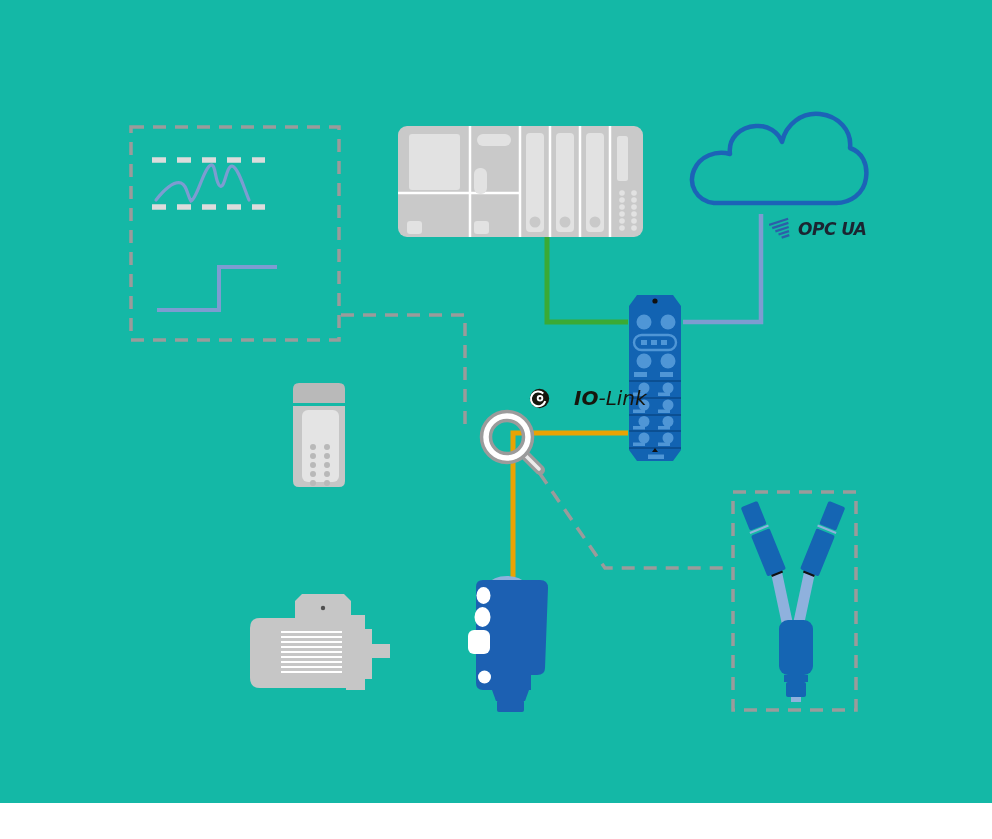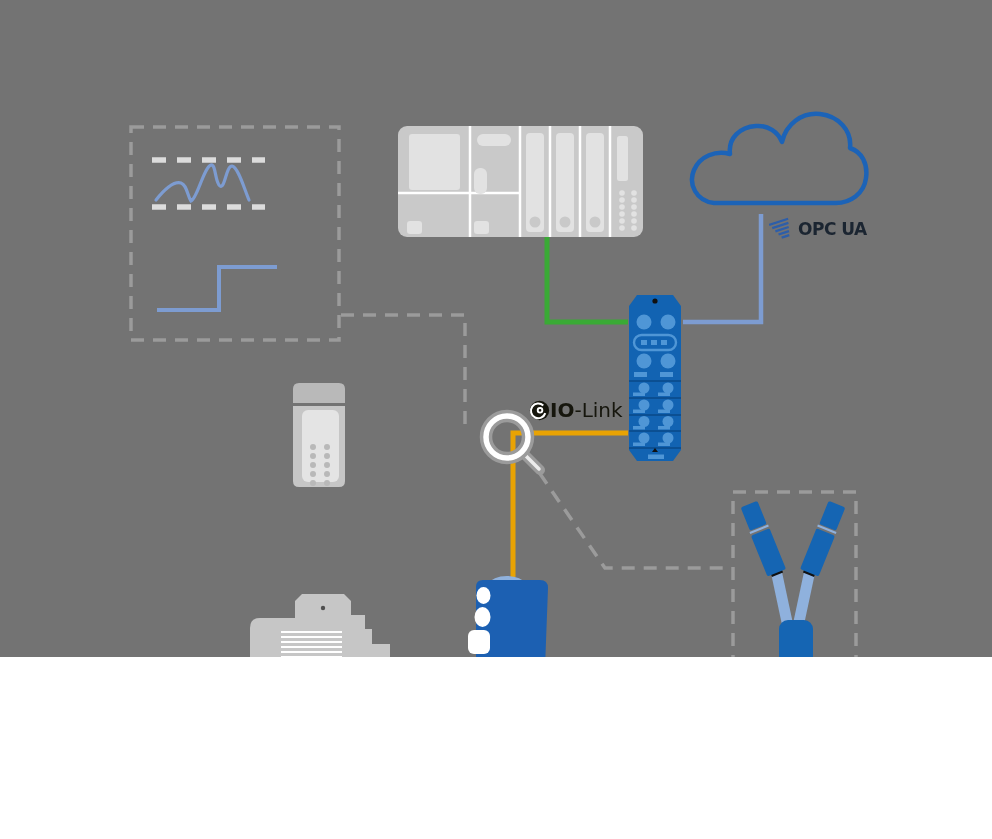--- a/index.html
+++ b/index.html
@@ -1,24 +1,24 @@
 <!DOCTYPE html>
 <html><head>
 <meta charset="utf-8">
 <style>
   html,body{margin:0;padding:0;background:#fff;}
   #canvas{
-    position:relative;width:992px;height:657px;background:#737373;
-    font-family:"DejaVu Sans","Liberation Sans",sans-serif;overflow:hidden;
+    position:relative;width:992px;height:803px;background:#14b8a6;
+    font-family:"DejaVu Sans","Liberation Sans",sans-serif;overflow:hidden;font-style:italic;
   }
   #canvas svg.layer{position:absolute;left:0;top:0;}
   .label-overlay{position:absolute;display:flex;align-items:center;white-space:nowrap;}
   #opc-label{left:769px;top:217px;gap:3px;}
   #opc-label .opc-text{font-size:17px;font-weight:800;letter-spacing:-0.5px;color:#1b2531;}
-  #iolink-label{left:529px;top:398px;gap:0;}
+  #iolink-label{left:529px;top:386px;gap:24px;}
   #iolink-label .io-bold{font-size:20px;font-weight:800;color:#16160d;}
   #iolink-label .io-rest{font-size:20px;font-weight:400;color:#16160d;}
 </style>
 </head>
 <body>
 
 <div id="canvas">
 
   <svg class="layer" width="992" height="839" viewBox="0 0 992 839">
 

